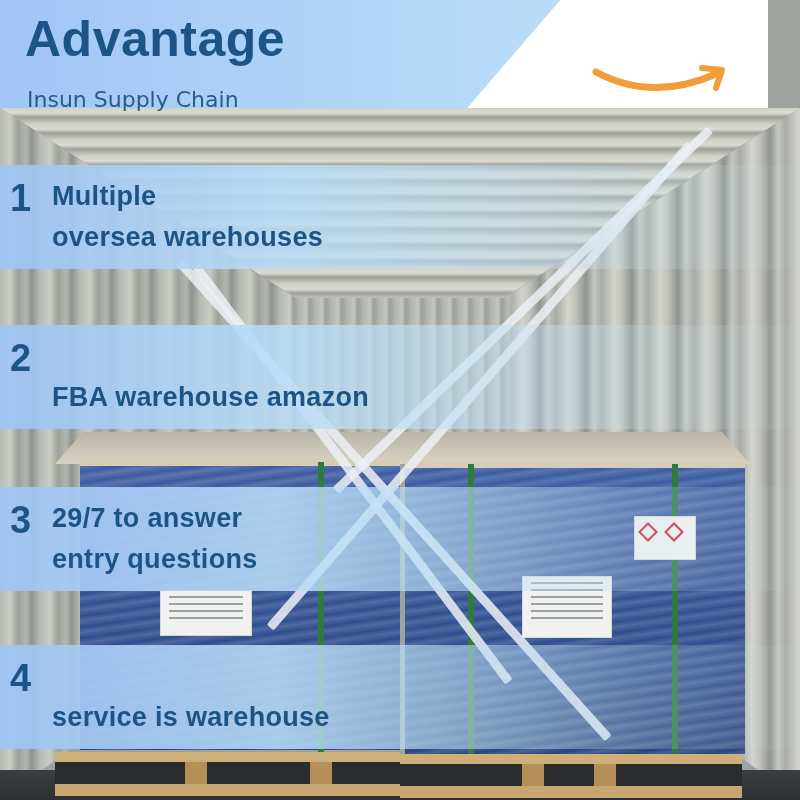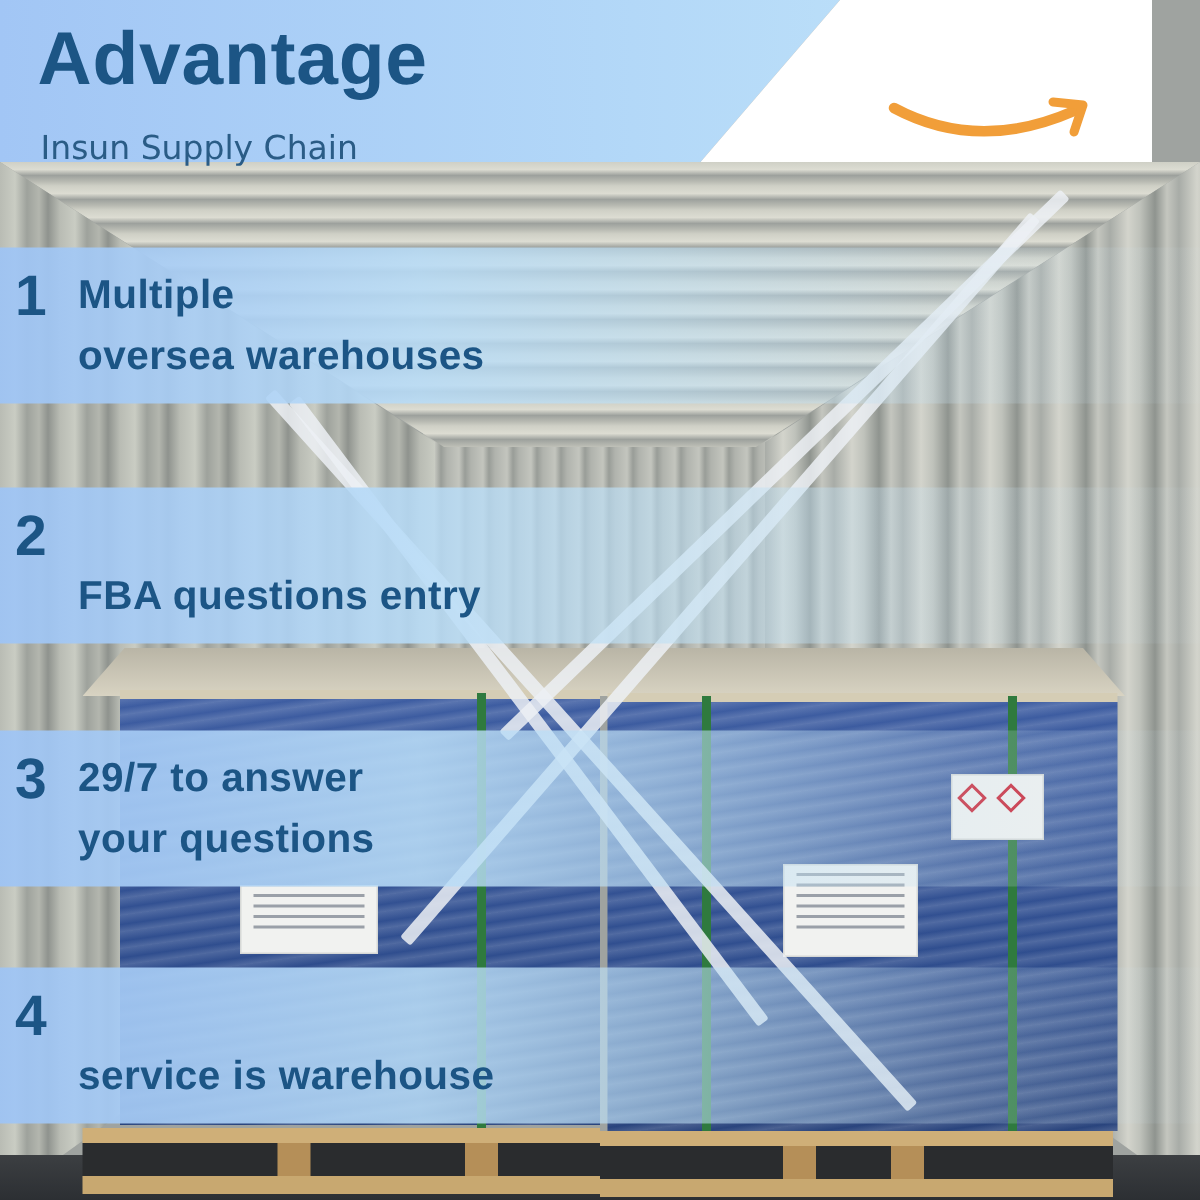--- a/index.html
+++ b/index.html
@@ -149,27 +149,27 @@
   </div>
 
   <div class="band" style="top:165px;">
     <div class="band-num">1</div>
     <div class="band-line l1">Multiple</div>
     <div class="band-line l2">oversea warehouses</div>
   </div>
 
   <div class="band" style="top:325px;">
     <div class="band-num">2</div>
-    <div class="band-line l2">FBA questions entry</div>
+    <div class="band-line l2">FBA warehouse amazon</div>
   </div>
 
   <div class="band" style="top:487px;">
     <div class="band-num">3</div>
     <div class="band-line l1">29/7 to answer</div>
-    <div class="band-line l2">your questions</div>
+    <div class="band-line l2">entry questions</div>
   </div>
 
   <div class="band" style="top:645px;">
     <div class="band-num">4</div>
     <div class="band-line l2">service is warehouse</div>
   </div>
 
 </div>
 
 </body></html>

